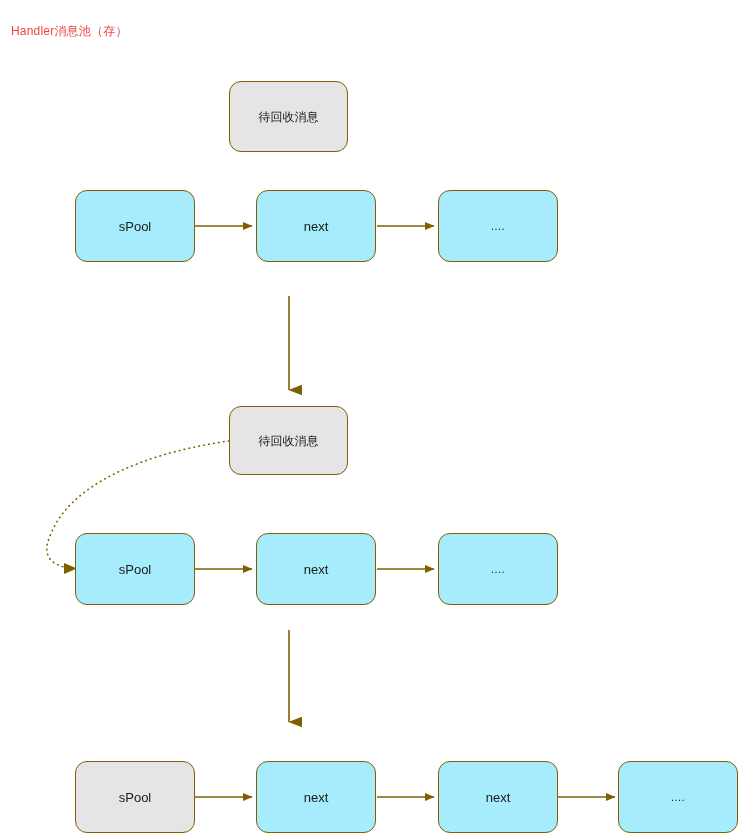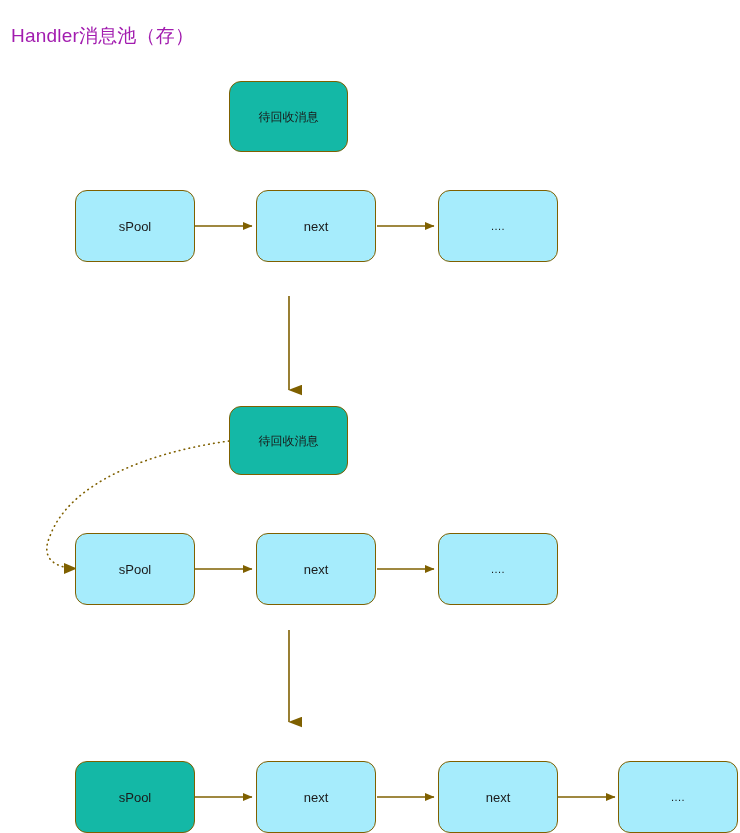--- a/index.html
+++ b/index.html
@@ -17,42 +17,42 @@
   #diagram-root {
     position: absolute;
     inset: 0;
     width: 740px;
     height: 833px;
   }
   .title {
     position: absolute;
     left: 11px;
     top: 23px;
-    font-size: 19px;
-    color: #a21caf;
+    font-size: 12px;
+    color: #ef4444;
     letter-spacing: 0.2px;
     white-space: nowrap;
   }
   .node {
     position: absolute;
     box-sizing: border-box;
     border: 1px solid #7f6000;
     border-radius: 12px;
     display: flex;
     align-items: center;
     justify-content: center;
     font-size: 13px;
     color: #1a1a1a;
     line-height: 1;
   }
   .node.blue {
     background: #a6ecfc;
   }
   .node.pink {
-    background: #14b8a6;
+    background: #e5e5e5;
   }
   .node .label {
     pointer-events: none;
     white-space: nowrap;
   }
   .node .label.dots {
     font-size: 11px;
     letter-spacing: 0.5px;
   }
   .node .label.cjk {

